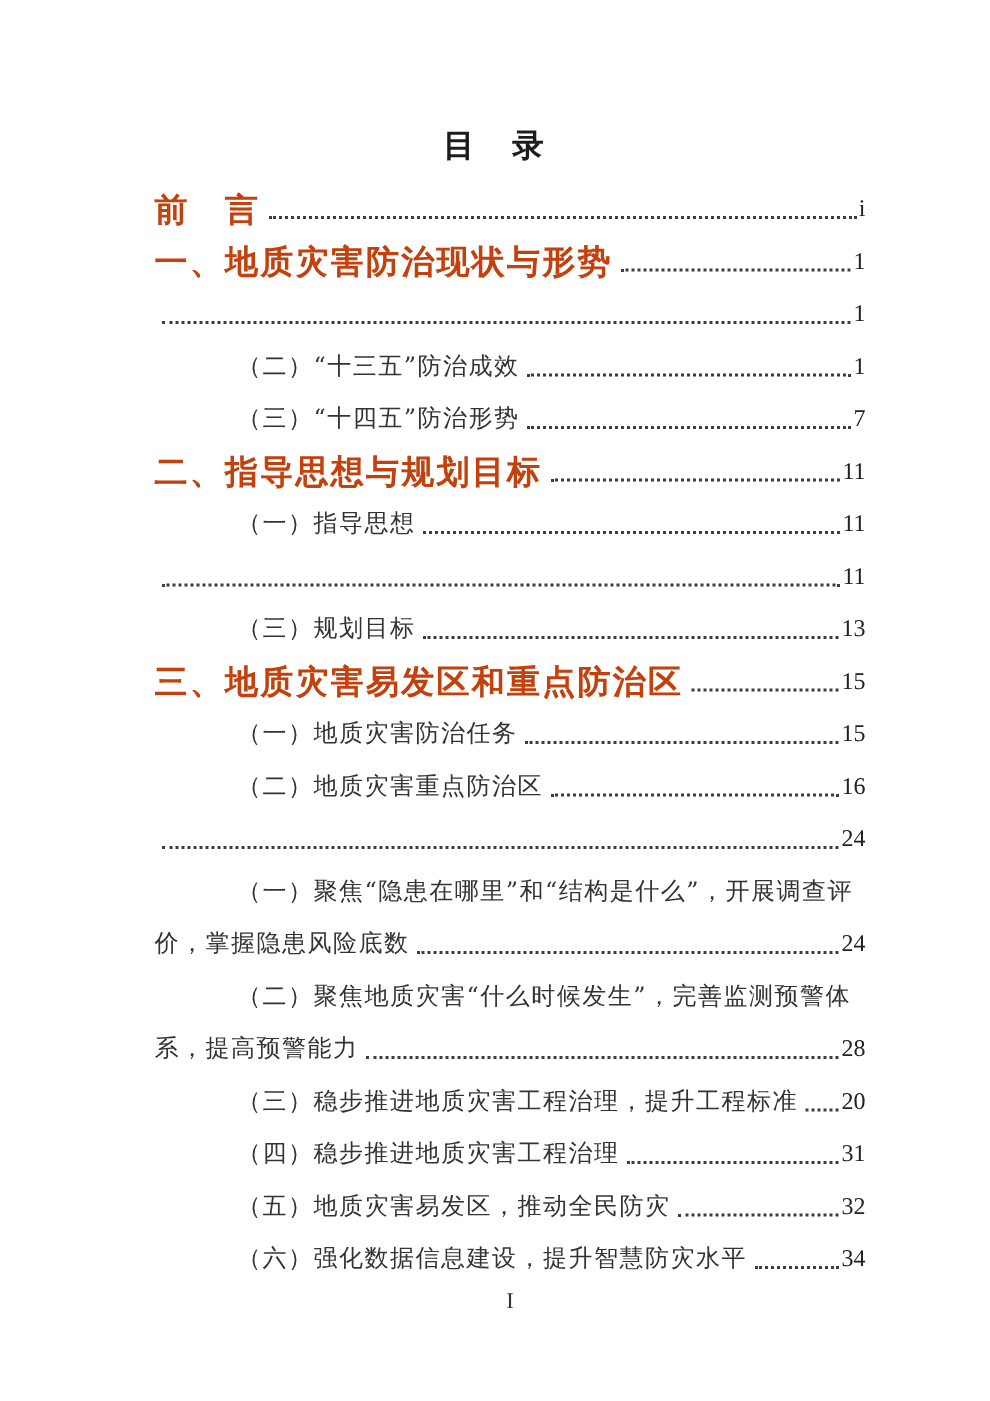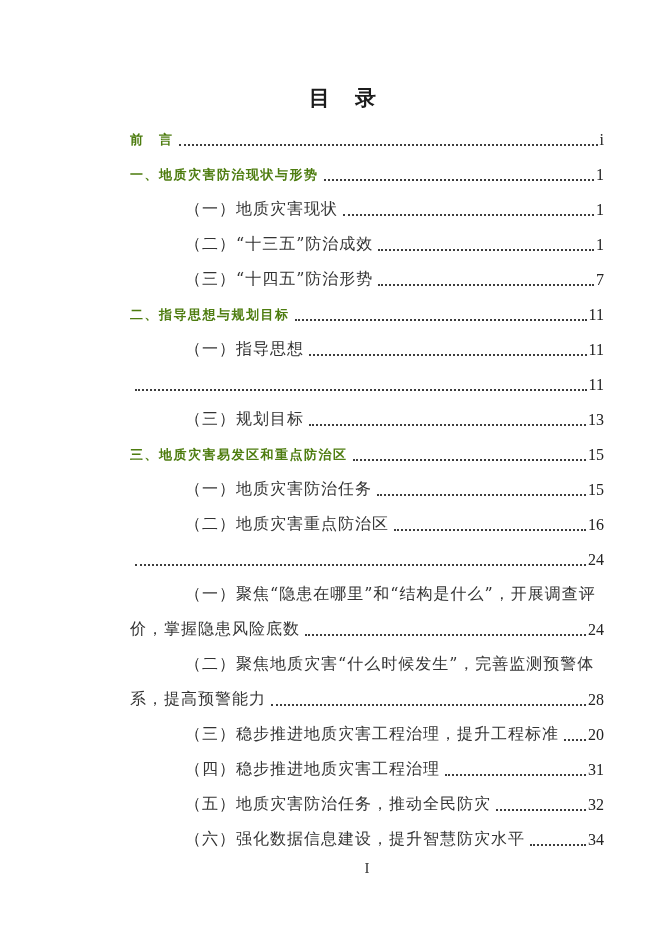--- a/index.html
+++ b/index.html
@@ -10,21 +10,20 @@
   .page {
     position: relative;
     width: 660px;
     height: 934px;
     background: #ffffff;
     box-sizing: border-box;
     padding-top: 84px;
     overflow: hidden;
     color: #2a2a2a;
     font-family: "Liberation Serif", serif;
-    padding-left: 27px;
   }
   .doc-title {
     height: 28px;
     line-height: 28px;
     text-align: center;
     font-family: "Liberation Sans", sans-serif;
     font-weight: bold;
     font-size: 21px;
     letter-spacing: 2px;
     color: #1c1c1c;
@@ -37,23 +36,23 @@
     display: flex;
     align-items: center;
     height: 35px;
   }
   .label {
     white-space: nowrap;
   }
   .chapter .label {
     font-family: "Liberation Sans", sans-serif;
     font-weight: bold;
-    font-size: 13px;
+    font-size: 22px;
     letter-spacing: 1.5px;
-    color: #4d7c0f;
+    color: #c2410c;
   }
   .section .label {
     font-family: "DejaVu Serif", serif;
     font-size: 16px;
     letter-spacing: 1px;
     color: #333333;
   }
   .indent {
     padding-left: 55px;
   }
@@ -95,21 +94,20 @@
       <span class="pagenum">i</span>
     </div>
 
     <div class="row chapter">
       <span class="label">一、地质灾害防治现状与形势</span>
       <span class="dots"></span>
       <span class="pagenum">1</span>
     </div>
 
     <div class="row section">
-      <span class="label indent">（一）地质灾害现状</span>
       <span class="dots"></span>
       <span class="pagenum">1</span>
     </div>
 
     <div class="row section">
       <span class="label indent">（二）“十三五”防治成效</span>
       <span class="dots"></span>
       <span class="pagenum">1</span>
     </div>
 
@@ -193,21 +191,21 @@
       <span class="pagenum">20</span>
     </div>
 
     <div class="row section">
       <span class="label indent">（四）稳步推进地质灾害工程治理</span>
       <span class="dots"></span>
       <span class="pagenum">31</span>
     </div>
 
     <div class="row section">
-      <span class="label indent">（五）地质灾害防治任务，推动全民防灾</span>
+      <span class="label indent">（五）地质灾害易发区，推动全民防灾</span>
       <span class="dots"></span>
       <span class="pagenum">32</span>
     </div>
 
     <div class="row section">
       <span class="label indent">（六）强化数据信息建设，提升智慧防灾水平</span>
       <span class="dots"></span>
       <span class="pagenum">34</span>
     </div>
 

